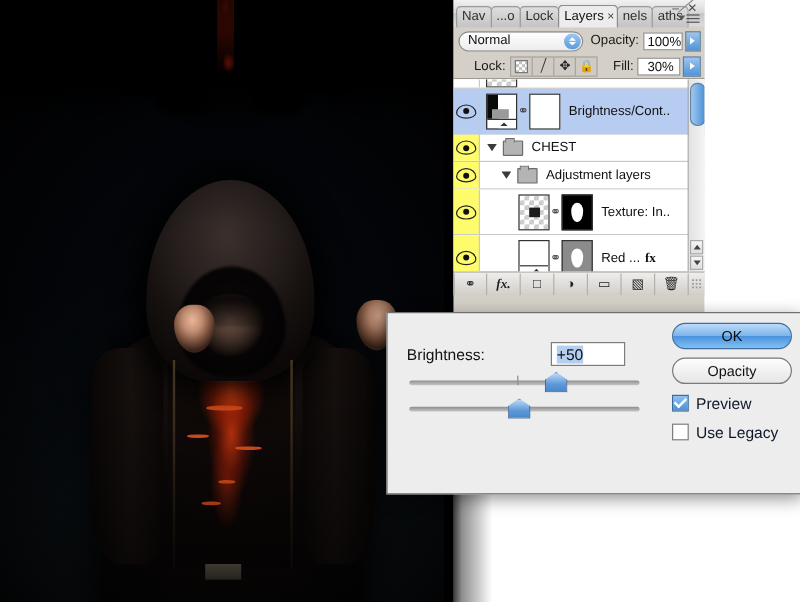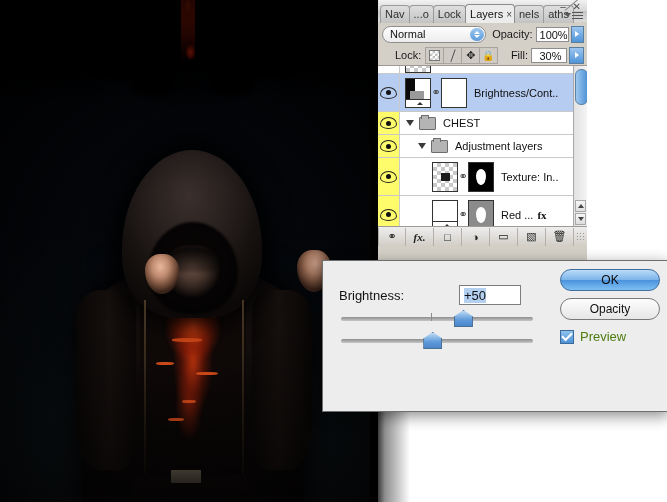--- a/index.html
+++ b/index.html
@@ -360,21 +360,21 @@
   }
   .btn{
     display:block;width:100px;height:22px;line-height:20px;text-align:center;
     font-size:12px;color:#111;border-radius:11px;border:1px solid #797979;
     background:linear-gradient(to bottom,#fdfdfd,#e6e6e6);margin-bottom:7px;box-sizing:border-box;
   }
   .btn.primary{
     background:linear-gradient(to bottom,#bcdcfa 0%,#7db5ea 48%,#4b93dd 52%,#7fc0f3 100%);
     border-color:#3f6e9e;color:#0b0b0b;
   }
-  .cbrow{display:flex;align-items:center;margin-top:9px;font-size:13px;color:#4d7c0f;}
+  .cbrow{display:flex;align-items:flex-start;margin-top:9px;font-size:13px;color:#0f172a;}
   .cb{
     width:14px;height:14px;border:1px solid #7d7d7d;background:#fff;margin-right:6px;
     display:flex;align-items:center;justify-content:center;box-sizing:border-box;
   }
   .cb.on{background:linear-gradient(to bottom,#8fc3ef,#4b90d8);border-color:#3d6b99;}
   .cb.on:after{content:"";width:8px;height:4px;border-left:2px solid #fff;border-bottom:2px solid #fff;
     transform:rotate(-45deg) translate(1px,-1px);}
 </style>
 </head>
 <body>
@@ -604,15 +604,19 @@
       </div>
     </div>
 
     <div class="dlg-right">
       <span class="btn primary">OK</span>
       <span class="btn">Opacity</span>
       <div class="cbrow">
         <span class="cb on"></span>
         <span>Preview</span>
       </div>
+      <div class="cbrow">
+        <span class="cb"></span>
+        <span>Use Legacy</span>
+      </div>
     </div>
   </div>
 </div>
 
 </body></html>

